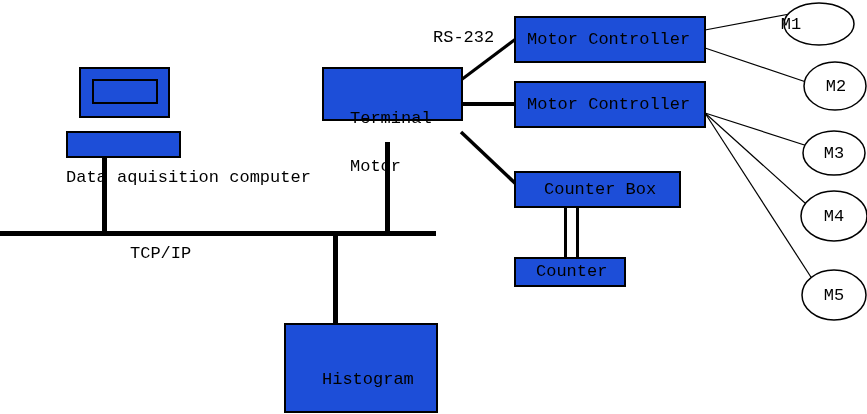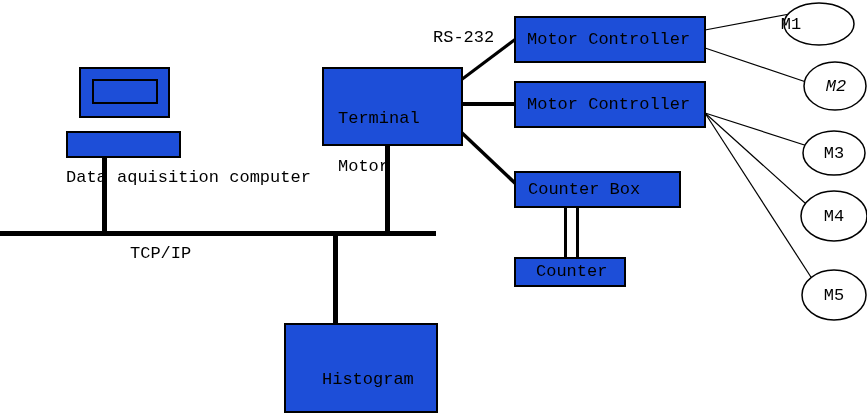--- a/index.html
+++ b/index.html
@@ -73,49 +73,49 @@
     <ellipse cx="835" cy="86" rx="31" ry="24" fill="#fff" stroke="#000" stroke-width="1.5"></ellipse>
     <ellipse cx="834" cy="153" rx="31" ry="22" fill="#fff" stroke="#000" stroke-width="1.5"></ellipse>
     <ellipse cx="834" cy="216" rx="33" ry="25" fill="#fff" stroke="#000" stroke-width="1.5"></ellipse>
     <ellipse cx="834" cy="295" rx="32" ry="25" fill="#fff" stroke="#000" stroke-width="1.5"></ellipse>
   </svg>
 
   <div class="box" style="left:79px; top:67px; width:91px; height:51px;"></div>
   <div class="box" style="left:92px; top:79px; width:66px; height:25px;"></div>
   <div class="box" style="left:66px; top:131px; width:115px; height:27px;"></div>
 
-  <div class="box" style="left:322px; top:67px; width:141px; height:79px; padding:10px 0 0 14px;">
+  <div class="box" style="left:322px; top:67px; width:141px; height:54px; padding:10px 0 0 26px;">
     <div>Terminal</div>
     <div>Motor</div>
   </div>
 
   <div class="box vcenter" style="left:514px; top:16px; width:192px; height:47px; padding-left:11px;">
     <div>Motor Controller</div>
   </div>
 
   <div class="box vcenter" style="left:514px; top:81px; width:192px; height:47px; padding-left:11px;">
     <div>Motor Controller</div>
   </div>
 
-  <div class="box vcenter" style="left:514px; top:171px; width:167px; height:37px; padding-left:12px;">
+  <div class="box vcenter" style="left:514px; top:171px; width:167px; height:37px; padding-left:28px;">
     <div>Counter Box</div>
   </div>
 
   <div class="box vcenter" style="left:514px; top:257px; width:112px; height:30px; padding-left:20px;">
     <div>Counter</div>
   </div>
 
   <div class="box" style="left:284px; top:323px; width:154px; height:90px; padding:15px 0 0 36px;">
     <div>Histogram</div>
     
   </div>
 
   <div class="label" style="left:66px; top:170px;">Data aquisition computer</div>
   <div class="label" style="left:130px; top:246px;">TCP/IP</div>
   <div class="label" style="left:433px; top:30px;">RS-232</div>
 
   <div class="mlabel" style="left:791px; top:24px;">M1</div>
-  <div class="mlabel" style="left:836px; top:86px;font-style:italic;">M2</div>
+  <div class="mlabel" style="left:836px; top:86px;">M2</div>
   <div class="mlabel" style="left:834px; top:153px;">M3</div>
   <div class="mlabel" style="left:834px; top:216px;">M4</div>
   <div class="mlabel" style="left:834px; top:295px;">M5</div>
 
 </div>
 
 </body></html>

